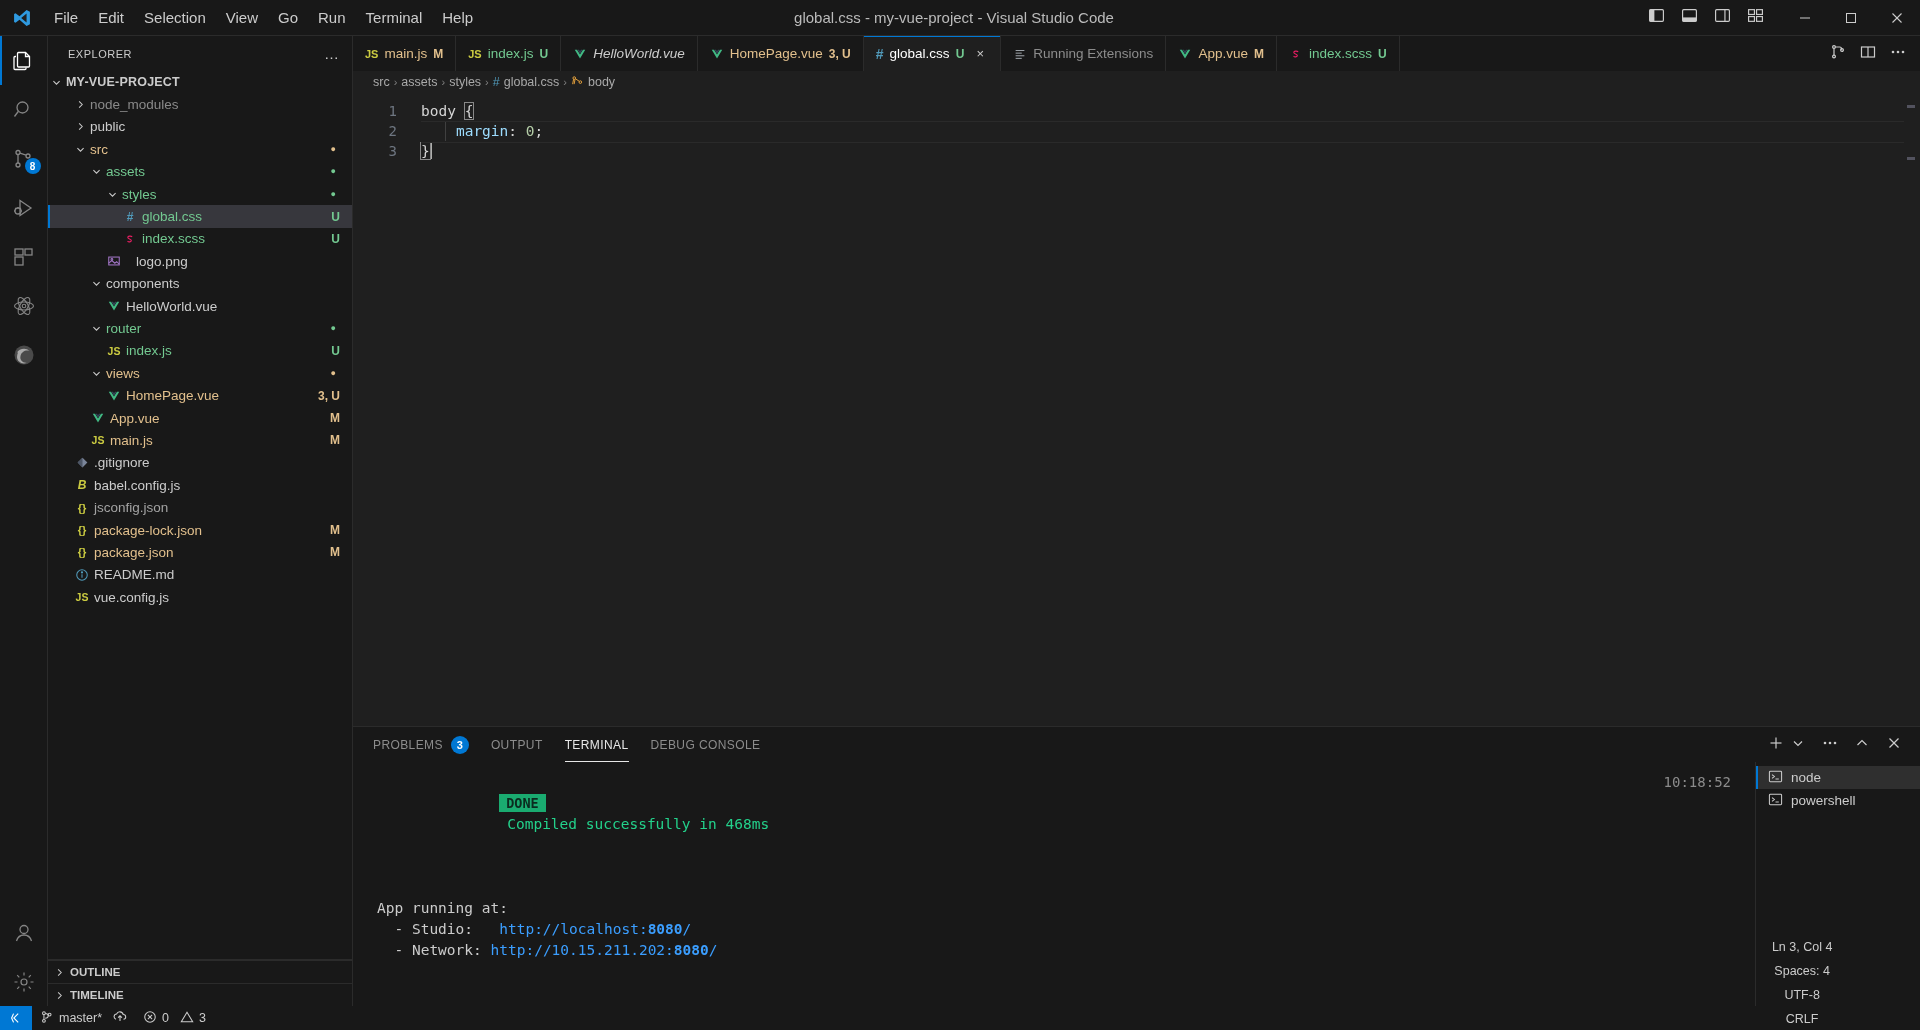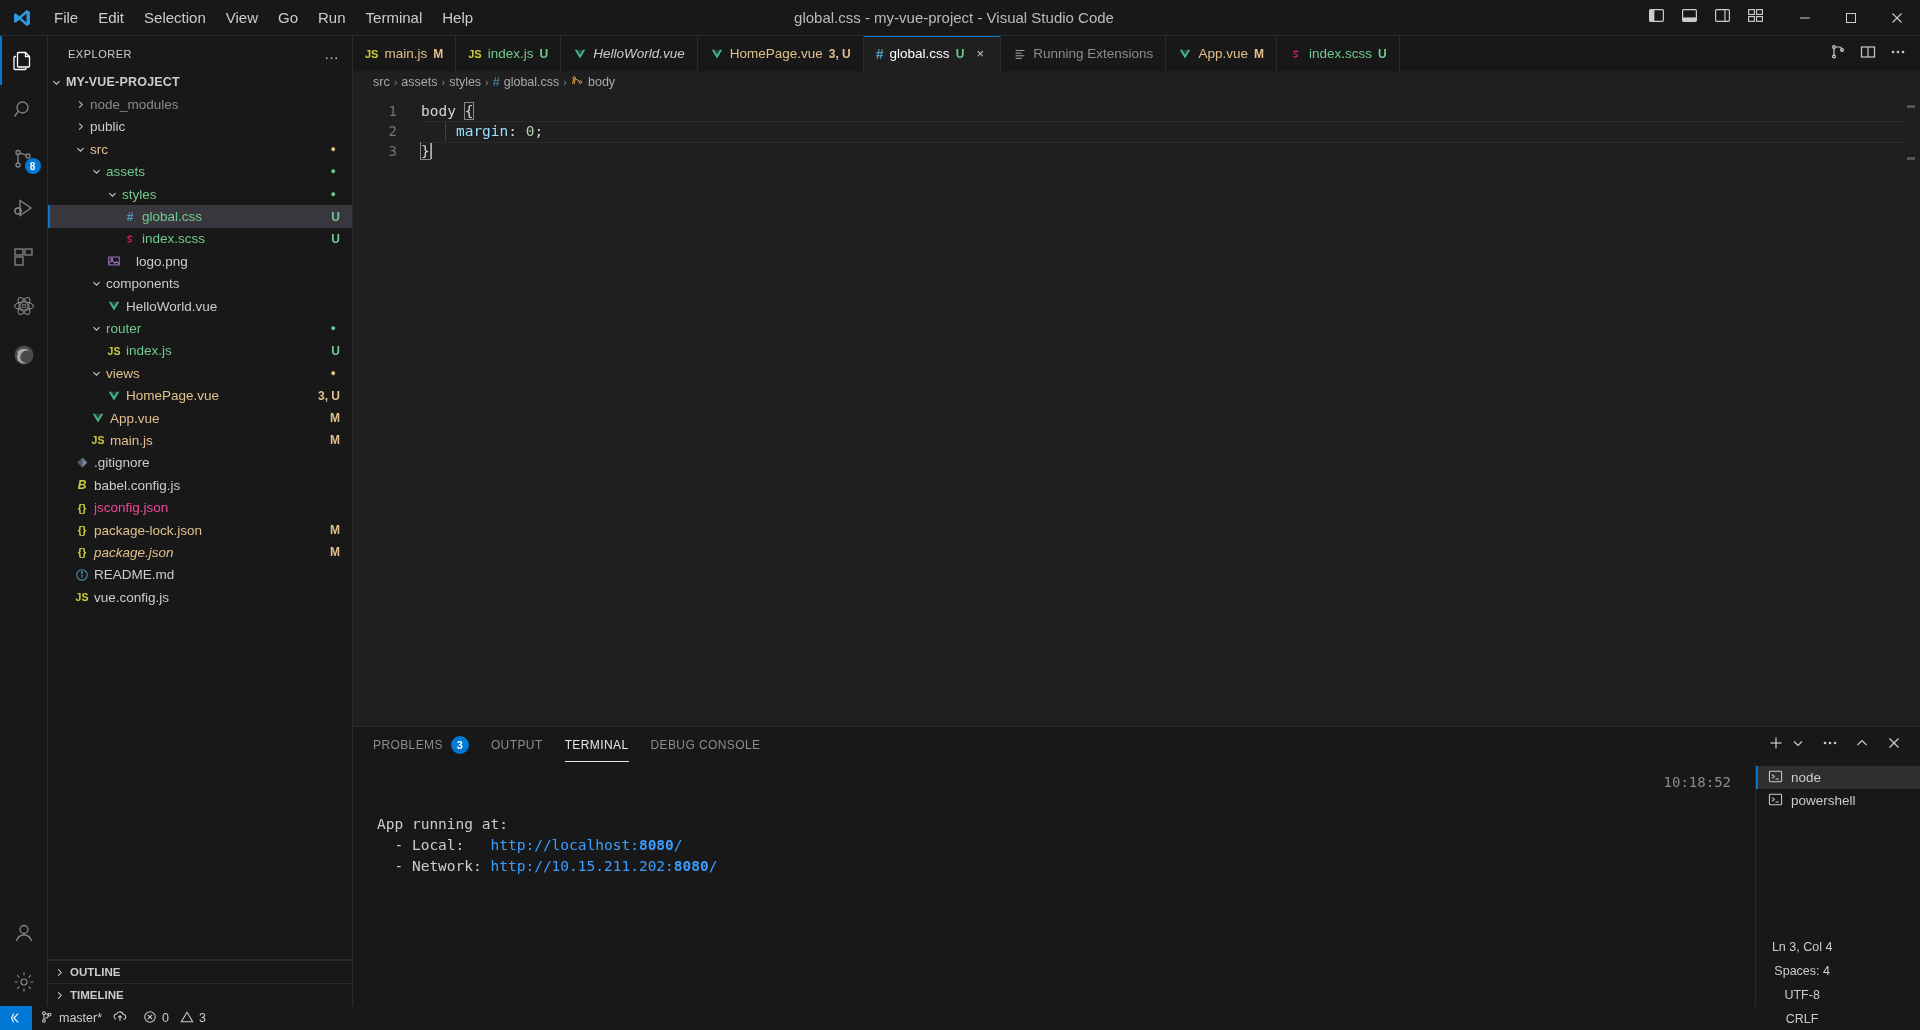--- a/index.html
+++ b/index.html
@@ -477,30 +477,30 @@
                 </svg>
               </span>
               <span class="flabel" style="color: rgb(204, 204, 204);">.gitignore</span>
             </div>
             <div class="row" style="padding-left: 24px;">
               <span class="ficon" style="color: rgb(203, 203, 65); font-style: italic;">B</span>
               <span class="flabel" style="color: rgb(204, 204, 204);">babel.config.js</span>
             </div>
             <div class="row" style="padding-left: 24px;">
               <span class="ficon" style="color: rgb(203, 203, 65); font-size: 11px;">{}</span>
-              <span class="flabel" style="color: #ec4899;">jsconfig.json</span>
+              <span class="flabel" style="color: #a3a3a3;">jsconfig.json</span>
             </div>
             <div class="row" style="padding-left: 24px;">
               <span class="ficon" style="color: rgb(203, 203, 65); font-size: 11px;">{}</span>
               <span class="flabel" style="color: rgb(226, 192, 141);">package-lock.json</span>
               <span class="badge-right" style="color: rgb(226, 192, 141);">M</span>
             </div>
             <div class="row" style="padding-left: 24px;">
               <span class="ficon" style="color: rgb(203, 203, 65); font-size: 11px;">{}</span>
-              <span class="flabel" style="color: rgb(226, 192, 141); font-style: italic;">package.json</span>
+              <span class="flabel" style="color: rgb(226, 192, 141);">package.json</span>
               <span class="badge-right" style="color: rgb(226, 192, 141);">M</span>
             </div>
             <div class="row" style="padding-left: 24px;">
               <span class="ficon">
                 <svg viewBox="0 0 16 16" width="14" height="14" fill="none" stroke="#519aba" stroke-width="1.2">
                   <circle cx="8" cy="8" r="6"></circle>
                   <line x1="8" y1="7" x2="8" y2="11.2"></line>
                   <circle cx="8" cy="5" r=".7" fill="#519aba"></circle>
                 </svg>
               </span>
@@ -711,24 +711,28 @@
             <span>
               <svg viewBox="0 0 16 16" stroke="#cccccc" stroke-width="1.2">
                   <line x1="3.5" y1="3.5" x2="12.5" y2="12.5"></line>
                   <line x1="12.5" y1="3.5" x2="3.5" y2="12.5"></line>
                 </svg>
             </span>
           </div>
         </div>
         <div class="panel-body">
           <div class="term">
+            <div class="term-line">
+              <span class="done-badge">DONE</span>
+              <span class="t-green" style="margin-left:8px">Compiled successfully in 468ms</span>
+            </div>
             <div class="term-line">&nbsp;</div>
             <div class="term-line">&nbsp;</div>
             <div class="term-line t-white">App running at:</div>
-            <div class="term-line"><span class="t-white">  - Local:   </span><span class="t-blue">http://localhost:</span><span class="t-bold-blue">8080</span><span class="t-blue">/</span></div>
+            <div class="term-line"><span class="t-white">  - Studio:   </span><span class="t-blue">http://localhost:</span><span class="t-bold-blue">8080</span><span class="t-blue">/</span></div>
             <div class="term-line"><span class="t-white">  - Network: </span><span class="t-blue">http://10.15.211.202:</span><span class="t-bold-blue">8080</span><span class="t-blue">/</span></div>
             <div class="term-time">10:18:52</div>
           </div>
           <div class="term-sidebar">
             <div class="tsb-item active">
               <span>
                 <svg viewBox="0 0 16 16" fill="none" stroke="#cccccc" stroke-width="1.1">
                     <rect x="1.5" y="2.5" width="13" height="11" rx="1"></rect>
                     <path d="M4.3 6 6.8 8 4.3 10M8 10.6h3.5"></path>
                   </svg>

